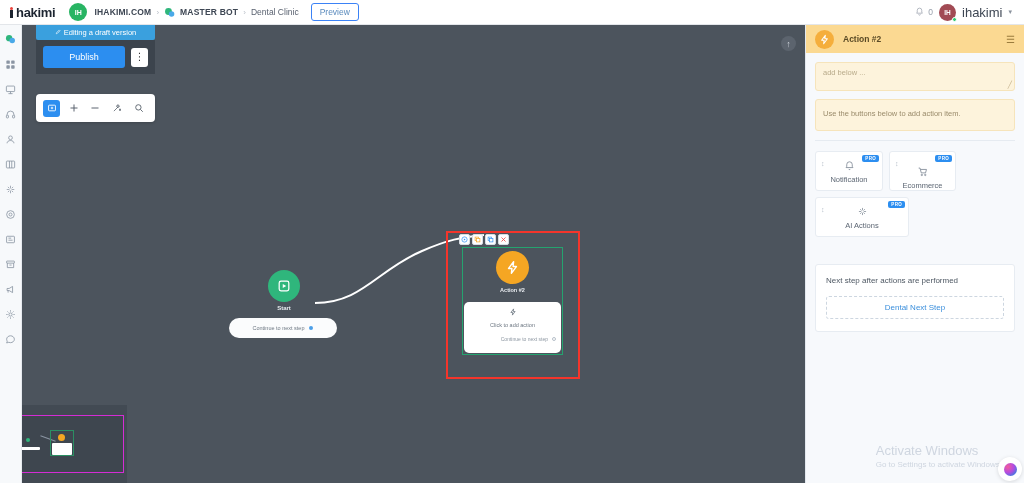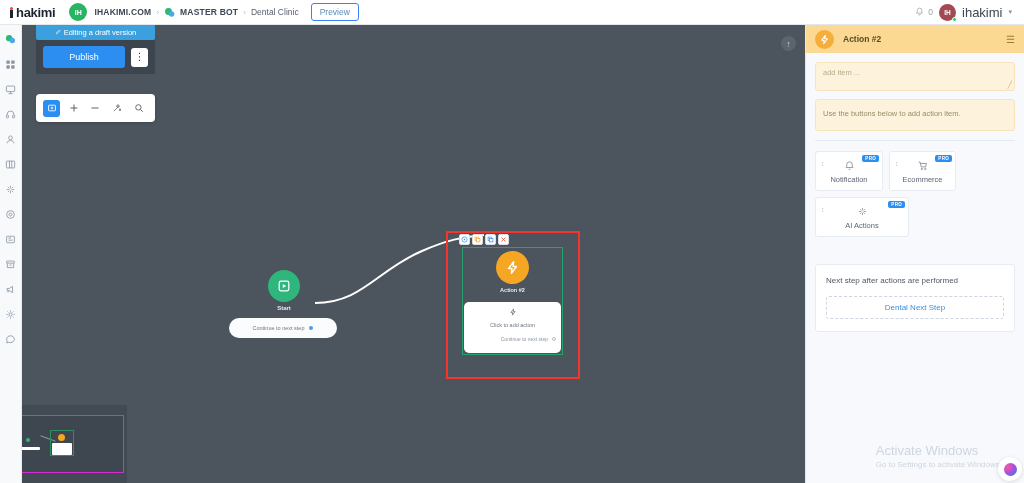--- a/index.html
+++ b/index.html
@@ -312,21 +312,21 @@
   .act-card .cico svg { width: 11px; height: 11px; }
   .act-card .clbl { font-size: 7.5px; color:#5c6673; margin-top: 3px; }
   .pro-badge {
     position:absolute; right: 3px; top: 3px;
     background:#2c8ef0; color:#fff;
     font-size: 4.5px; font-weight:bold;
     border-radius: 2px; padding: 1px 3px;
     letter-spacing: .3px;
   }
   .c-basic { width: 94px; } .c-adv { width: 101px; }
-  .c-int { width: 65px; } .c-not { width: 68px; } .c-eco { width: 67px; }
+  .c-int { width: 65px; } .c-not { width: 68px; } .c-eco { width: 67px; justify-content: flex-end; }
   .c-ai { width: 94px; }
 
   .next-box {
     margin: 12px 9px 0; background:#fff;
     border:1px solid #e7ecf2; border-radius:3px;
     padding: 11px 10px 12px;
   }
   .next-box .lbl { font-size: 8px; color:#4e5863; }
   .next-box .select-next {
     margin-top: 11px;
@@ -621,21 +621,21 @@
         <svg width="11" height="11" viewBox="0 0 16 16" fill="none" stroke="#fff" stroke-width="1.5" stroke-linejoin="round">
             <path d="M9.2 1.8L3.8 9h3.6l-.6 5.2L12.2 7H8.6z"></path>
           </svg>
       </div>
       <span class="ttl">Action #2</span>
       <span class="burger">☰</span>
     </div>
 
     <div class="panel-body">
       <div class="note-box">
-        <span>add item ...</span>
+        <span>add below ...</span>
         <span class="resize">╱</span>
       </div>
 
       <div class="hint-box">
         <span>Use the buttons below to add action item.</span>
       </div>
 
       <div class="divider"></div>
 
       <div class="cards-wrap">

